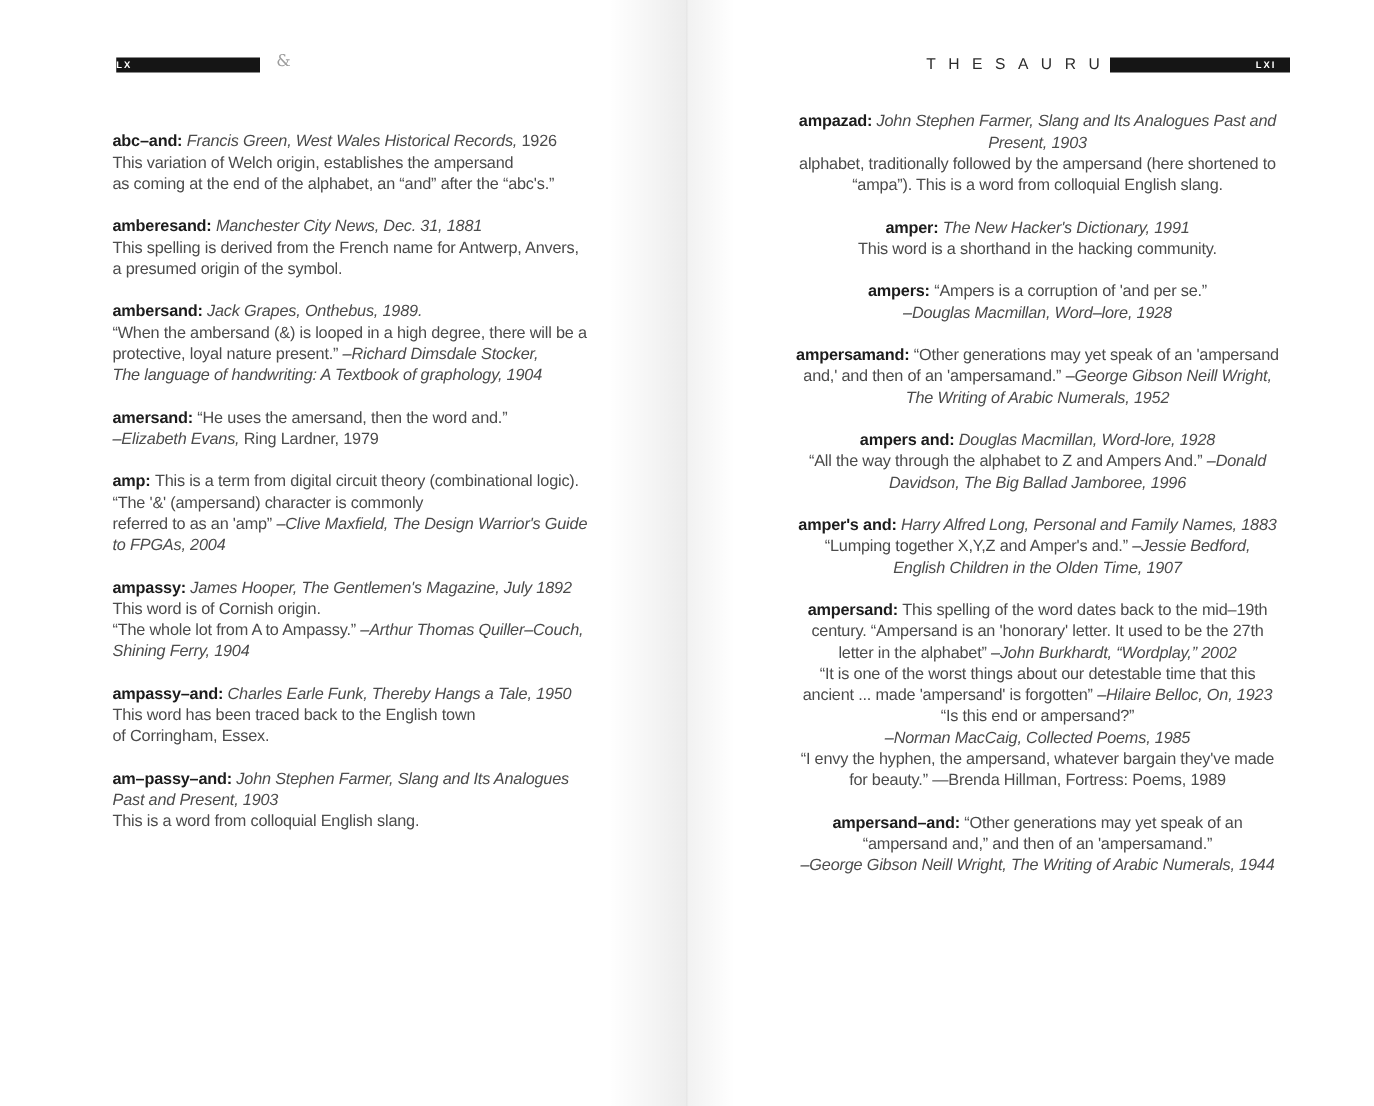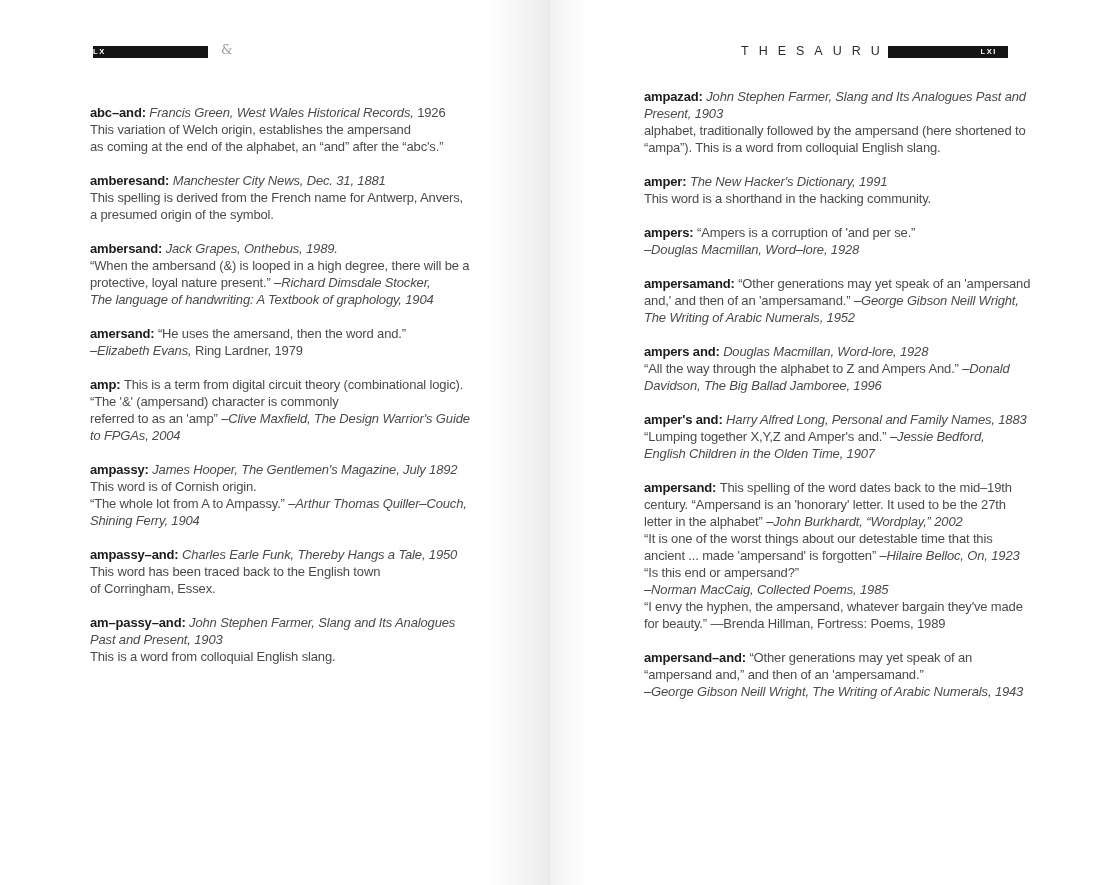--- a/index.html
+++ b/index.html
@@ -37,21 +37,21 @@
   }
 
   
   .folio-bar {
     position: absolute; top: 46px; height: 12px;
     background: #151515; color: #ffffff;
     font-size: 7.5px; font-weight: bold; letter-spacing: 1.6px;
     line-height: 12px;
   }
   .folio-bar-left  { left: 93px;  width: 115px; box-sizing: border-box; text-align: left; }
-  .folio-bar-right { left: 888px; width: 120px; padding-right: 11px; box-sizing: border-box; text-align: right; }
+  .folio-bar-right { left: 888px; width: 144px; padding-right: 11px; box-sizing: border-box; text-align: right; }
 
   .amp-icon {
     position: absolute; top: 43px; left: 221px;
     font-family: "DejaVu Serif", serif;
     font-size: 13px; color: #9d9d9d; line-height: 14px;
   }
 
   .running-head {
     position: absolute; top: 44px; left: 718px;
     font-size: 12.5px; font-weight: 400; color: #2b2b2b;
@@ -60,21 +60,21 @@
     margin-left: 23px;
   }
 
   
   .entries {
     position: absolute; top: 88px; width: 440px;
     font-size: 13px; line-height: 17px; letter-spacing: -0.15px;
     color: #4b4b4b;
   }
   .entries-left  { left: 90px; margin-top: 16px; }
-  .entries-right { left: 644px; }
+  .entries-right { left: 610px; text-align: center; }
   .entry { margin-bottom: 17px; }
   .line  { white-space: nowrap; }
   .seg-b { font-weight: bold; color: #1c1c1c; }
   .seg-i { font-style: italic; }
   .seg-n { }
 </style>
 </head>
 <body>
 
 <div class="spread">
@@ -173,21 +173,21 @@
         <div class="line"><span class="seg-n">“It is one of the worst things about our detestable time that this</span></div>
         <div class="line"><span class="seg-n">ancient ... made 'ampersand' is forgotten” </span><span class="seg-i">–Hilaire Belloc, On, 1923</span></div>
         <div class="line"><span class="seg-n">“Is this end or ampersand?”</span></div>
         <div class="line"><span class="seg-i">–Norman MacCaig, Collected Poems, 1985</span></div>
         <div class="line"><span class="seg-n">“I envy the hyphen, the ampersand, whatever bargain they've made</span></div>
         <div class="line"><span class="seg-n">for beauty.” —Brenda Hillman, Fortress: Poems, 1989</span></div>
       </div>
       <div class="entry">
         <div class="line"><span class="seg-b">ampersand–and: </span><span class="seg-n">“Other generations may yet speak of an</span></div>
         <div class="line"><span class="seg-n">“ampersand and,” and then of an 'ampersamand.”</span></div>
-        <div class="line"><span class="seg-i">–George Gibson Neill Wright, The Writing of Arabic Numerals, 1943</span></div>
+        <div class="line"><span class="seg-i">–George Gibson Neill Wright, The Writing of Arabic Numerals, 1944</span></div>
       </div>
     </div>
 
   <div class="gutter-left"></div>
   <div class="spine-line"></div>
   <div class="gutter-right"></div>
 
 </div>
 
 </body></html>

